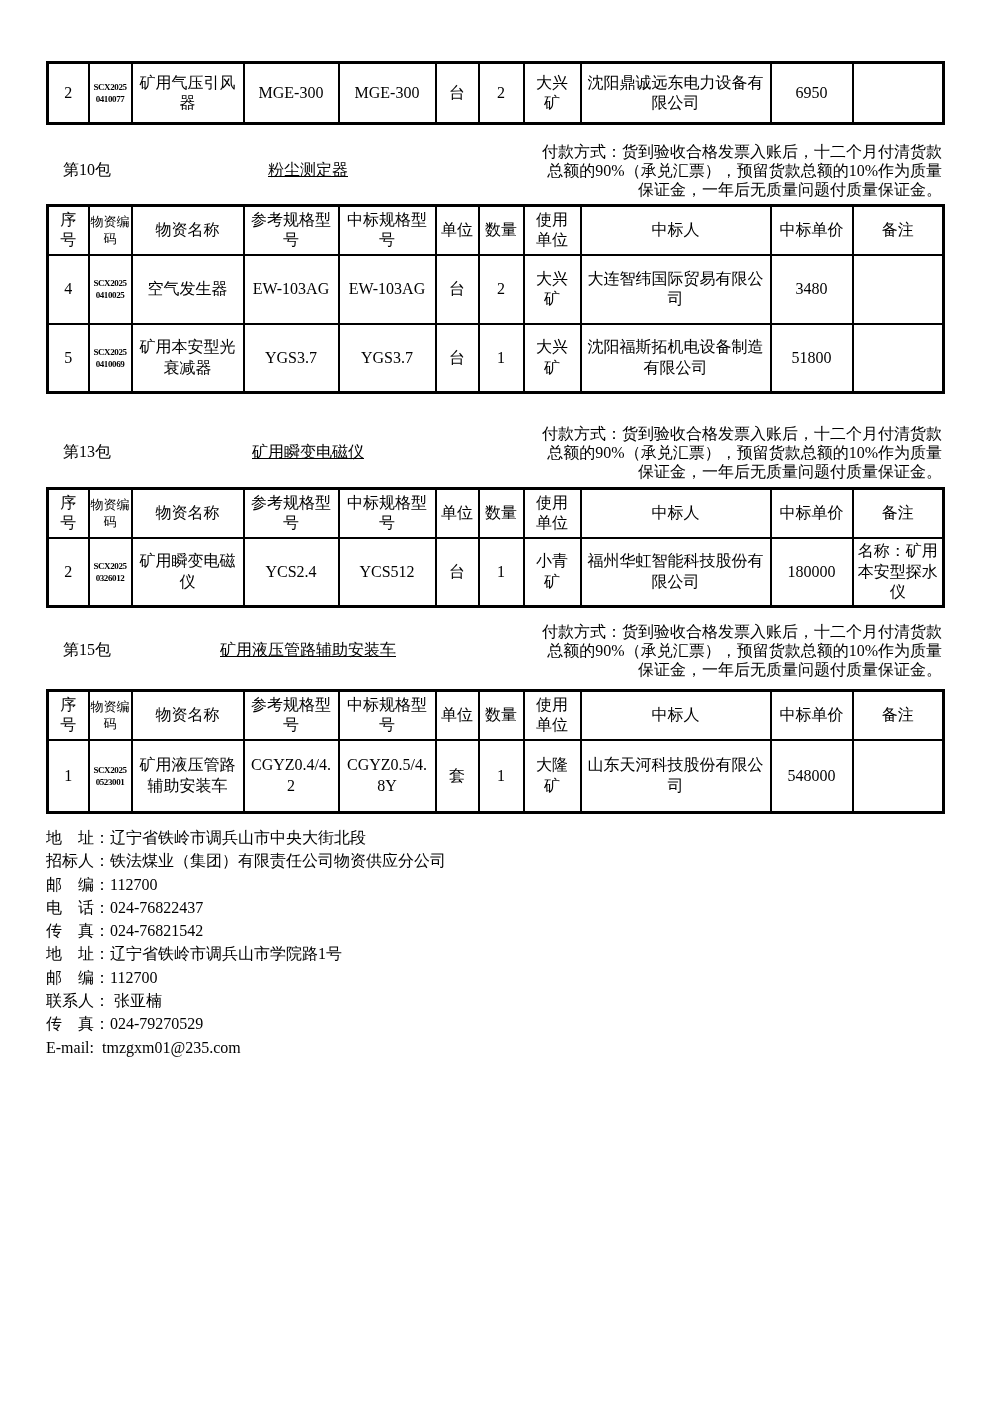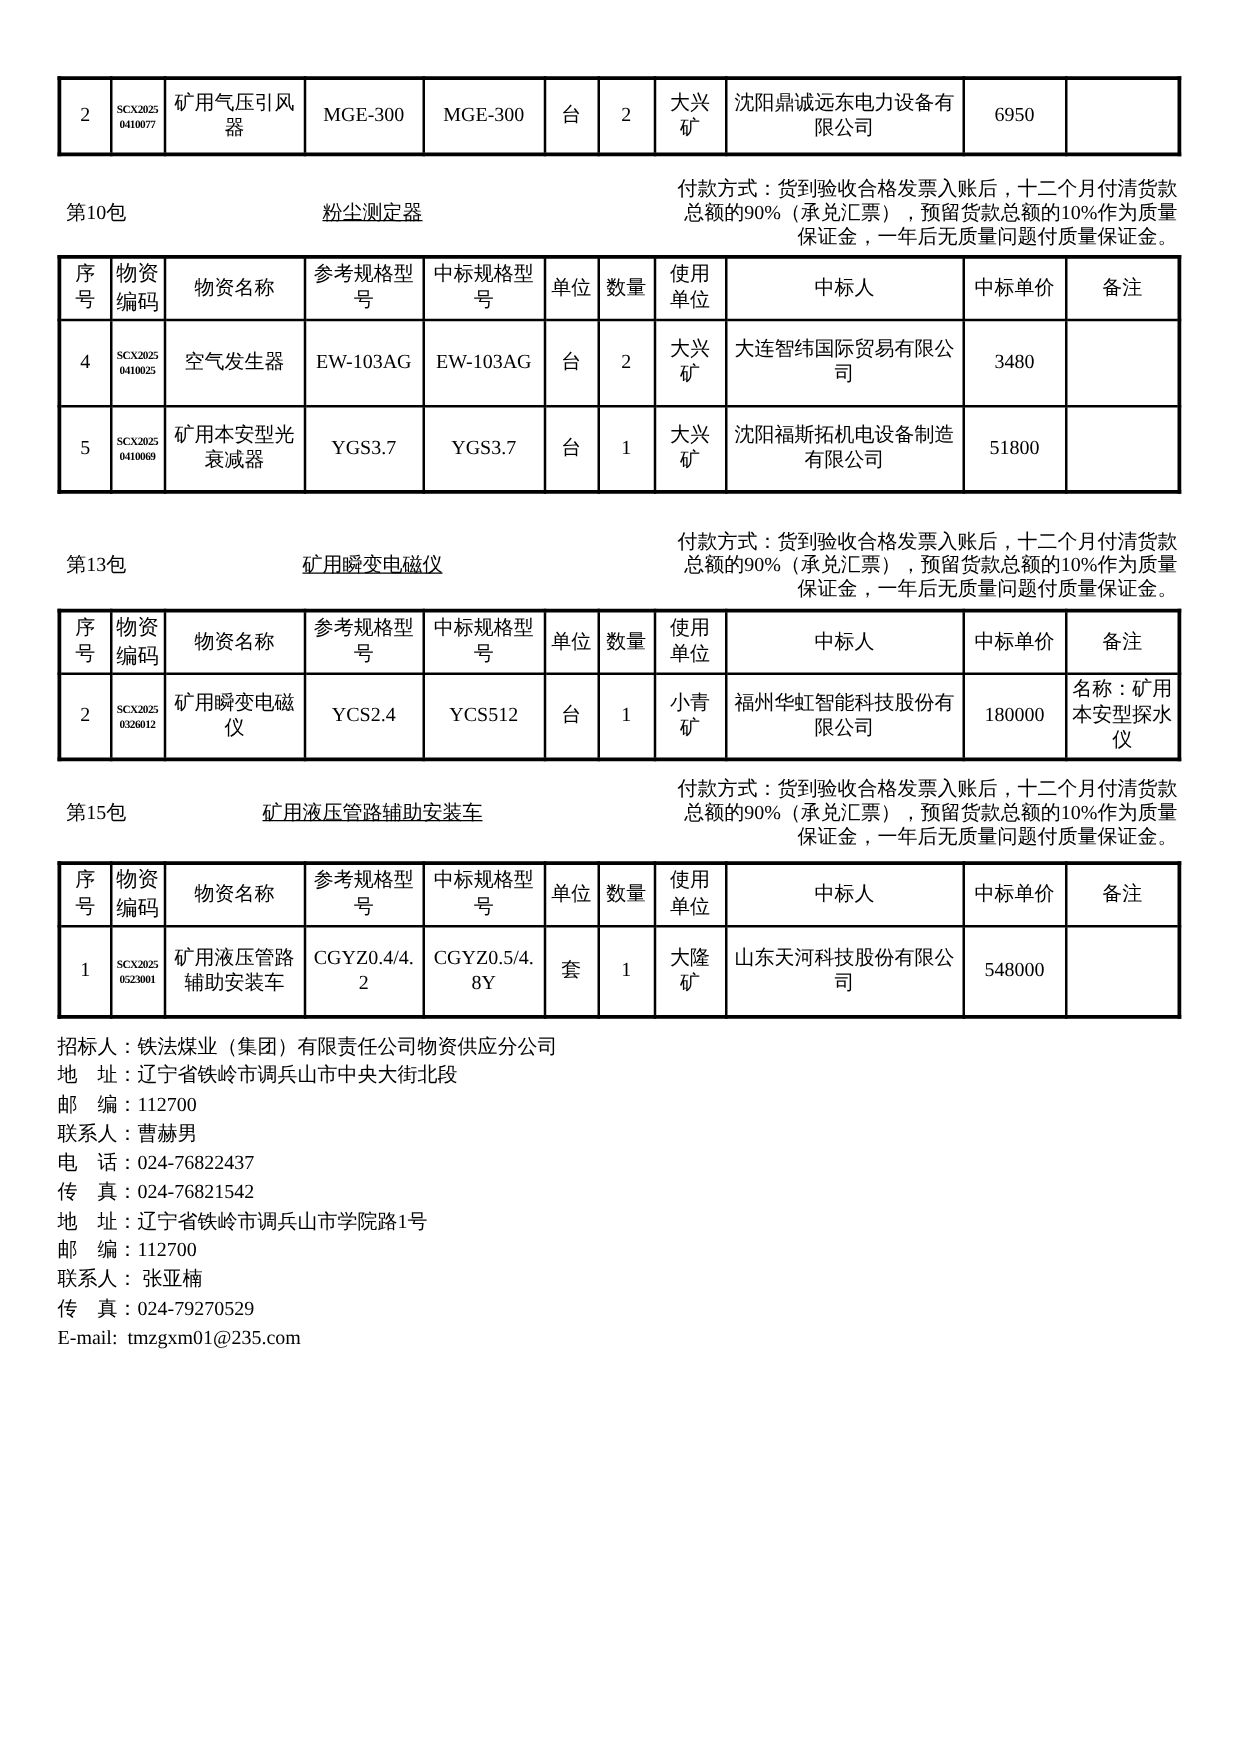--- a/index.html
+++ b/index.html
@@ -30,39 +30,39 @@
     word-break:break-word;
   }
   table.grid .c1{            
     font-size:9px;
     font-weight:bold;
     letter-spacing:-0.4px;
     padding:1px;
     line-height:1.35;
   }
   table.grid th.c1{
-    font-size:17px;
+    font-size:13px;
     font-weight:normal;
     letter-spacing:0;
   }
   table.grid tr.header-row{height:49px;}
   table.grid tr.data-row{height:69px;}
   #carryover-table tr.data-row{height:61px;}
   #table-2 tr.data-row{height:73px;}
   
   .section{
     position:absolute;
     left:46px;
     width:896px;
     height:64px;
     display:flex;
     align-items:center;
   }
   .pkg-no{
-    margin-left:7px;
+    margin-left:17px;
     width:95px;
     font-size:16px;
     flex:none;
   }
   .pkg-name{
     width:300px;
     text-align:center;
     font-size:16px;
     flex:none;
     text-decoration:underline;
@@ -285,24 +285,23 @@
           <td class="c6">1</td>
           <td class="c7">大隆矿</td>
           <td class="c8">山东天河科技股份有限公司</td>
           <td class="c9">548000</td>
           <td class="c10"></td>
         </tr>
       </tbody>
     </table>
 
   <div class="abs" id="contacts">
+    <div class="contact-line">地　址：辽宁省铁岭市调兵山市中央大街北段</div>
     <div class="contact-line">招标人：铁法煤业（集团）有限责任公司物资供应分公司</div>
-    <div class="contact-line">地　址：辽宁省铁岭市调兵山市中央大街北段</div>
     <div class="contact-line">邮　编：112700</div>
-    <div class="contact-line">联系人：曹赫男</div>
     <div class="contact-line">电　话：024-76822437</div>
     <div class="contact-line">传　真：024-76821542</div>
     <div class="contact-line">地　址：辽宁省铁岭市调兵山市学院路1号</div>
     <div class="contact-line">邮　编：112700</div>
     <div class="contact-line">联系人： 张亚楠</div>
     <div class="contact-line">传　真：024-79270529</div>
     <div class="contact-line">E-mail:  tmzgxm01@235.com</div>
   </div>
 
 </div>

